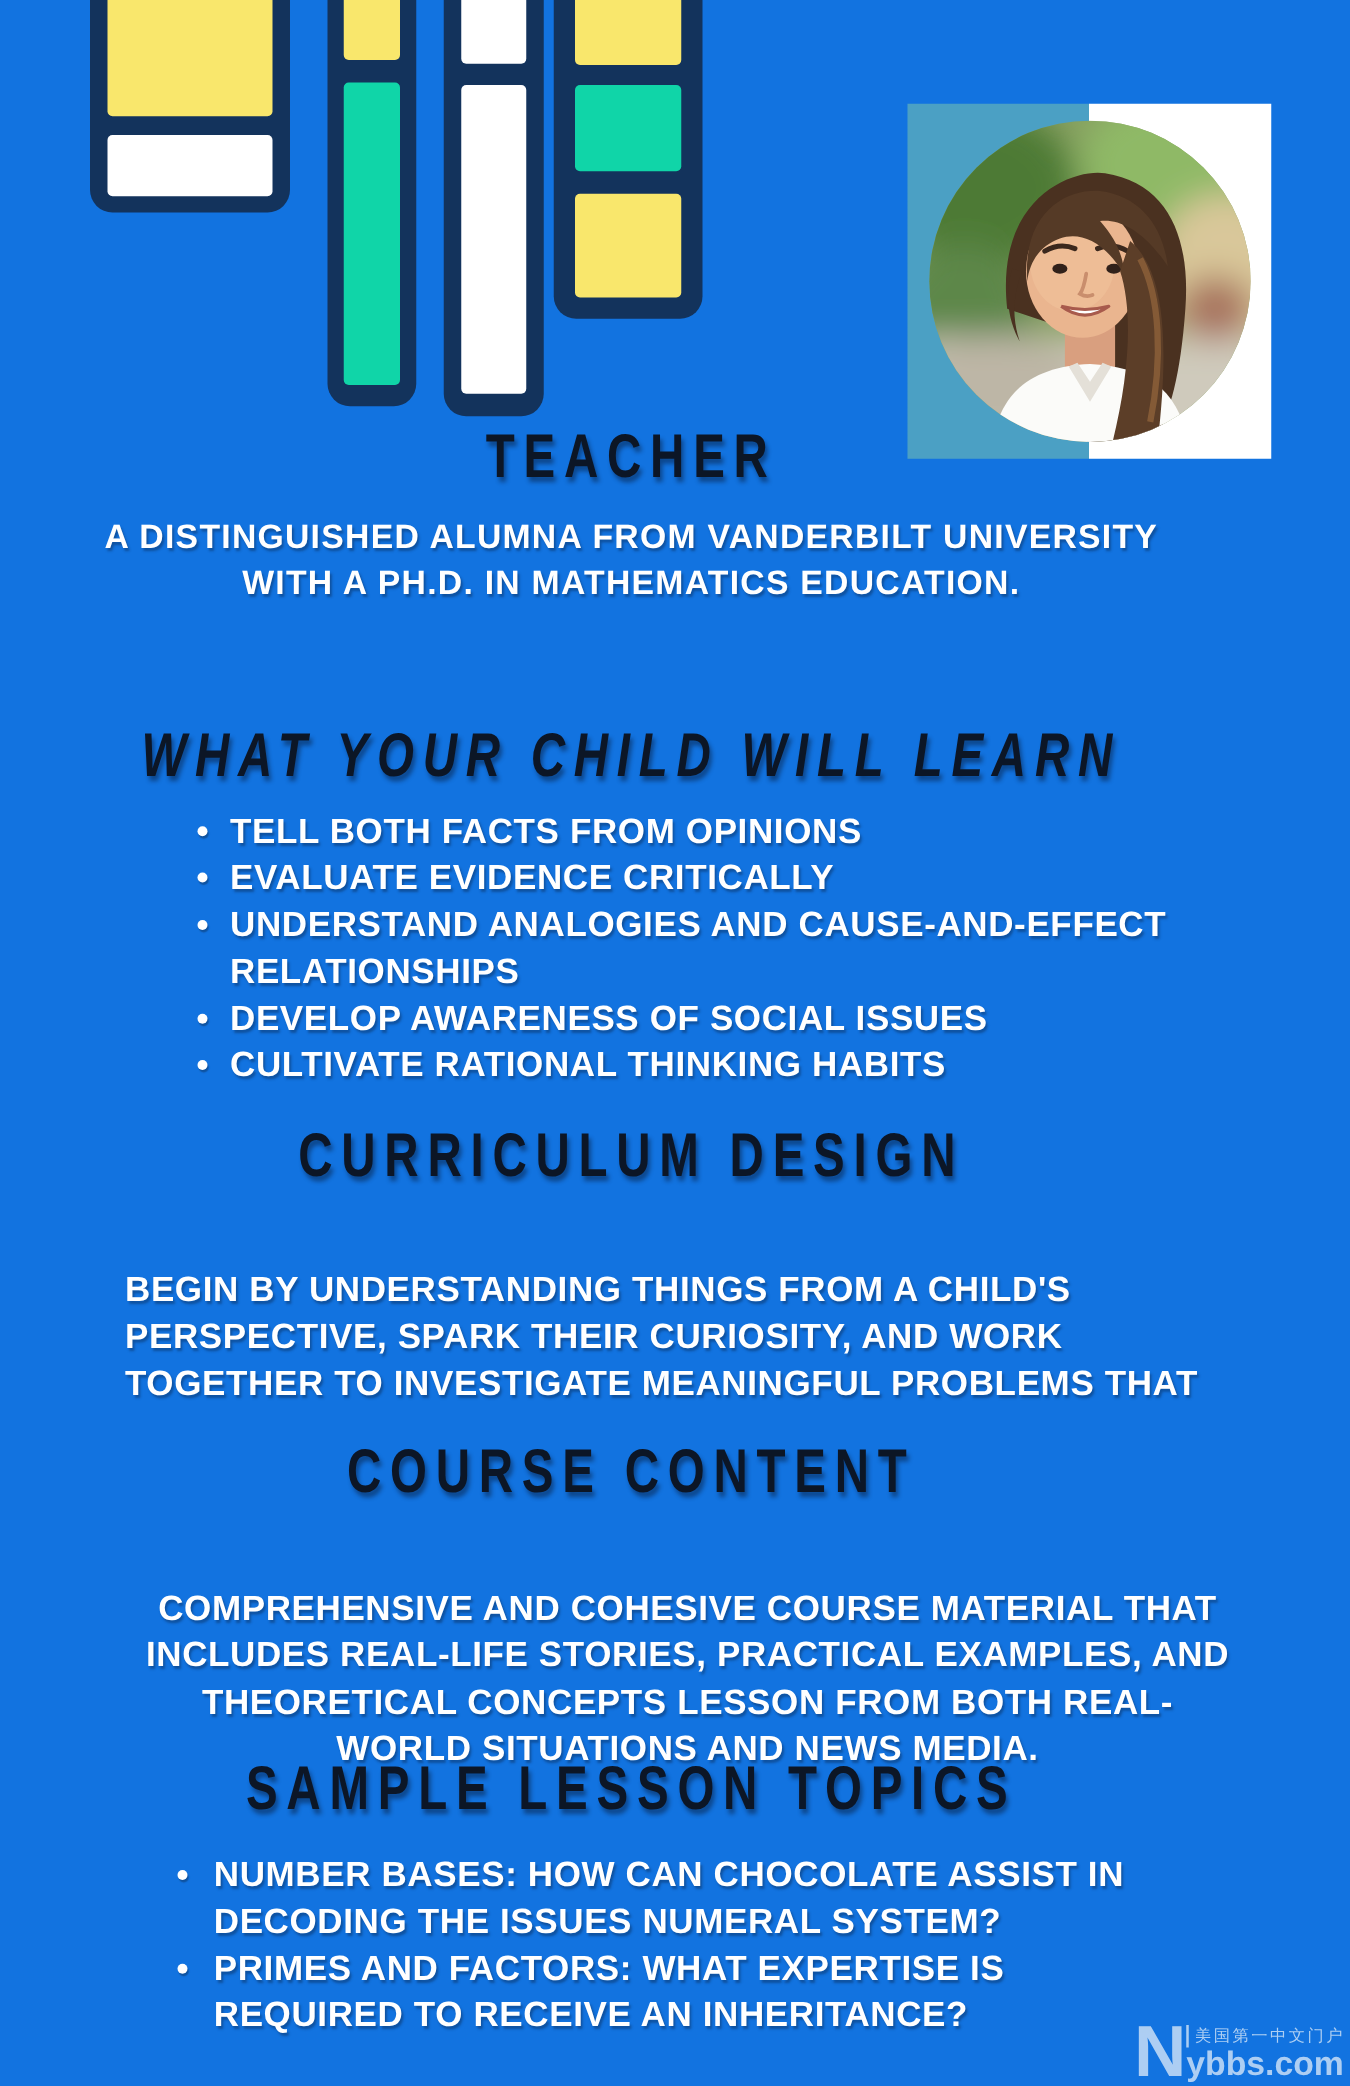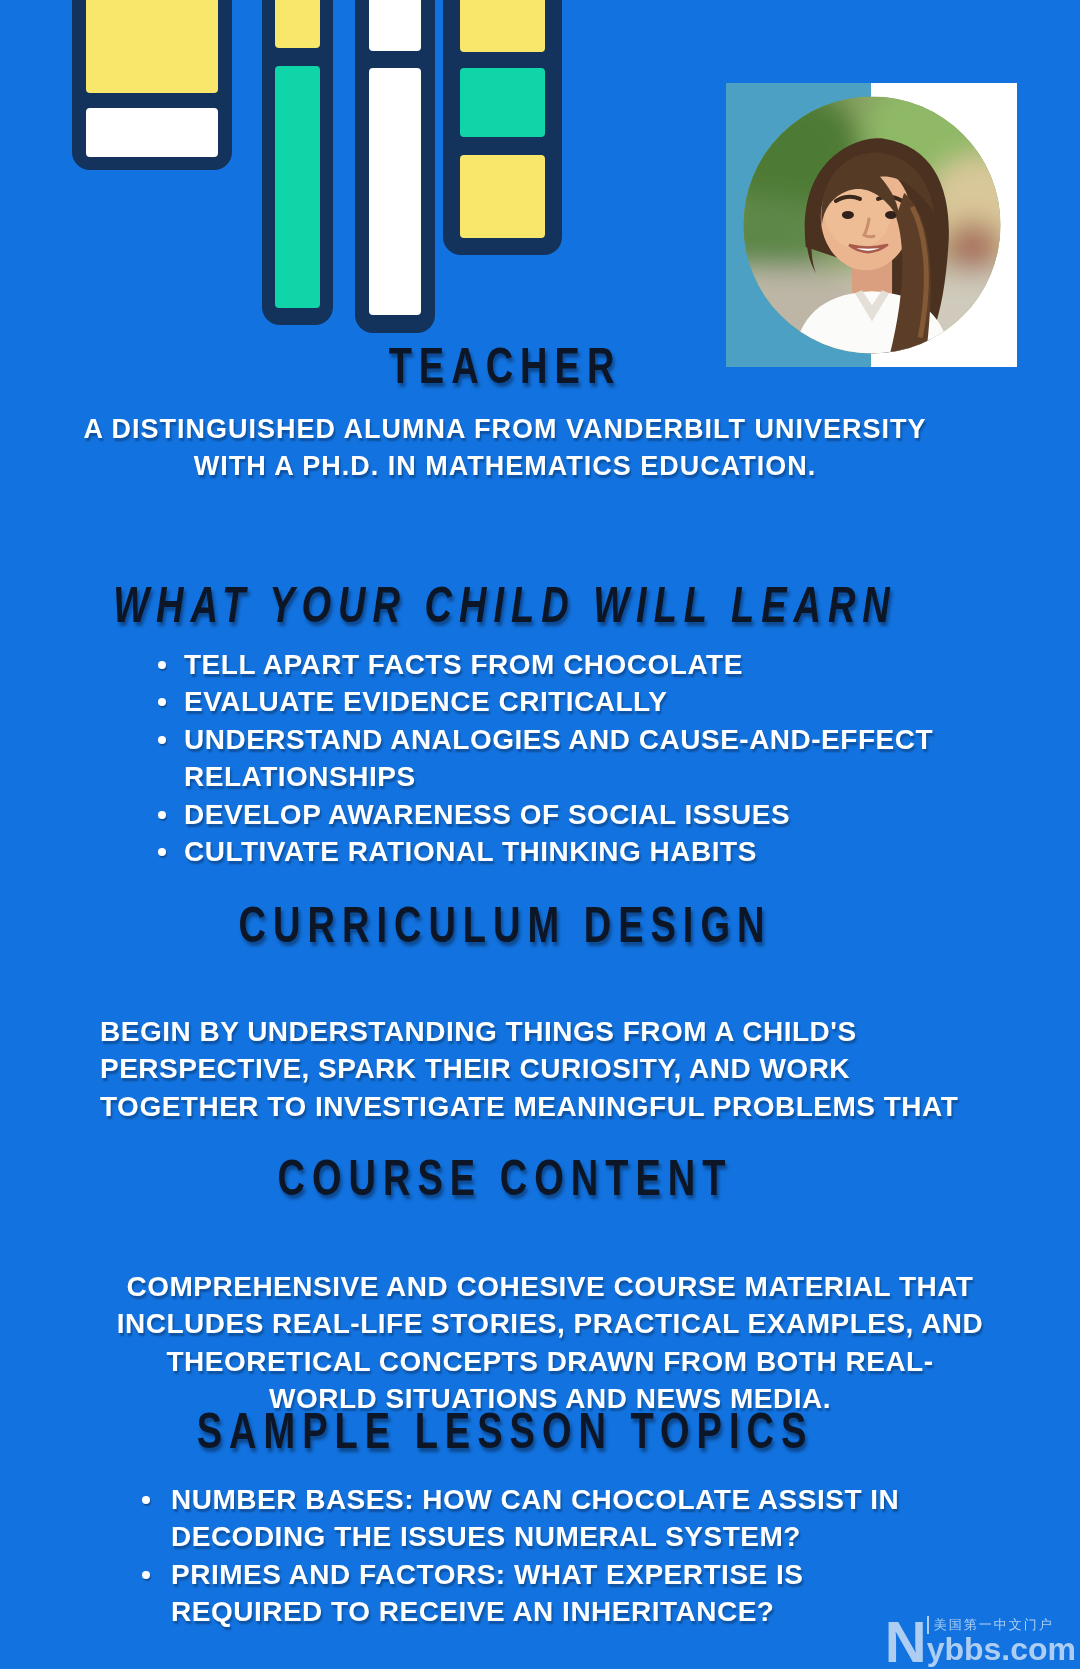--- a/index.html
+++ b/index.html
@@ -68,21 +68,21 @@
   .pos-topics{top:1404px;}
   .pos-curr-para{top:969px;}
   .pos-course-para{top:1224px;text-align:center;}
   
   .watermark{position:absolute; right:4px; bottom:6px; display:flex;
     align-items:flex-end; color:var(--watermark); opacity:.85;}
   .wm-n{font-size:58px; font-weight:bold; line-height:.72; letter-spacing:-2px;}
   .wm-col{display:flex; flex-direction:column; align-items:flex-start; margin-left:2px;justify-content:center;}
   .wm-zh{font-size:13px; letter-spacing:2px; border-left:2px solid currentColor;
     padding-left:5px; margin-bottom:2px;}
-  .wm-rest{font-size:32px; font-weight:bold; line-height:.85;}
+  .wm-rest{font-size:27px; font-weight:bold; line-height:.85;}
 </style>
 </head>
 <body>
 
 <div id="poster">
 
   <div class="decor-col col1">
     <div class="blk b1 fill-yellow"></div>
     <div class="blk b2 fill-white"></div>
   </div>
@@ -158,21 +158,21 @@
   </div>
 
   <div class="h-wrap pos-learn">
     <span class="heading">WHAT YOUR CHILD WILL LEARN</span>
   </div>
   <ul class="blist learn-list white-text">
 
       <li>
         <span class="dot"></span>
         <div class="btext">
-          <div>TELL APART FACTS FROM CHOCOLATE</div>
+          <div>TELL BOTH FACTS FROM OPINIONS</div>
         </div>
       </li>
 
       <li>
         <span class="dot"></span>
         <div class="btext">
           <div>EVALUATE EVIDENCE CRITICALLY</div>
         </div>
       </li>
 
@@ -209,21 +209,21 @@
       <div class="line">TOGETHER TO INVESTIGATE MEANINGFUL PROBLEMS THAT</div>
     </div>
 
   <div class="h-wrap pos-course">
     <span class="heading">COURSE CONTENT</span>
   </div>
   <div class="para pos-course-para white-text">
 
   <div class="line">COMPREHENSIVE AND COHESIVE COURSE MATERIAL THAT</div>
       <div class="line">INCLUDES REAL-LIFE STORIES, PRACTICAL EXAMPLES, AND</div>
-      <div class="line">THEORETICAL CONCEPTS DRAWN FROM BOTH REAL-</div>
+      <div class="line">THEORETICAL CONCEPTS LESSON FROM BOTH REAL-</div>
       <div class="line">WORLD SITUATIONS AND NEWS MEDIA.</div>
     </div>
 
   <div class="h-wrap pos-topics">
     <span class="heading">SAMPLE LESSON TOPICS</span>
   </div>
   <ul class="blist topics-list white-text">
 
       <li>
         <span class="dot"></span>

